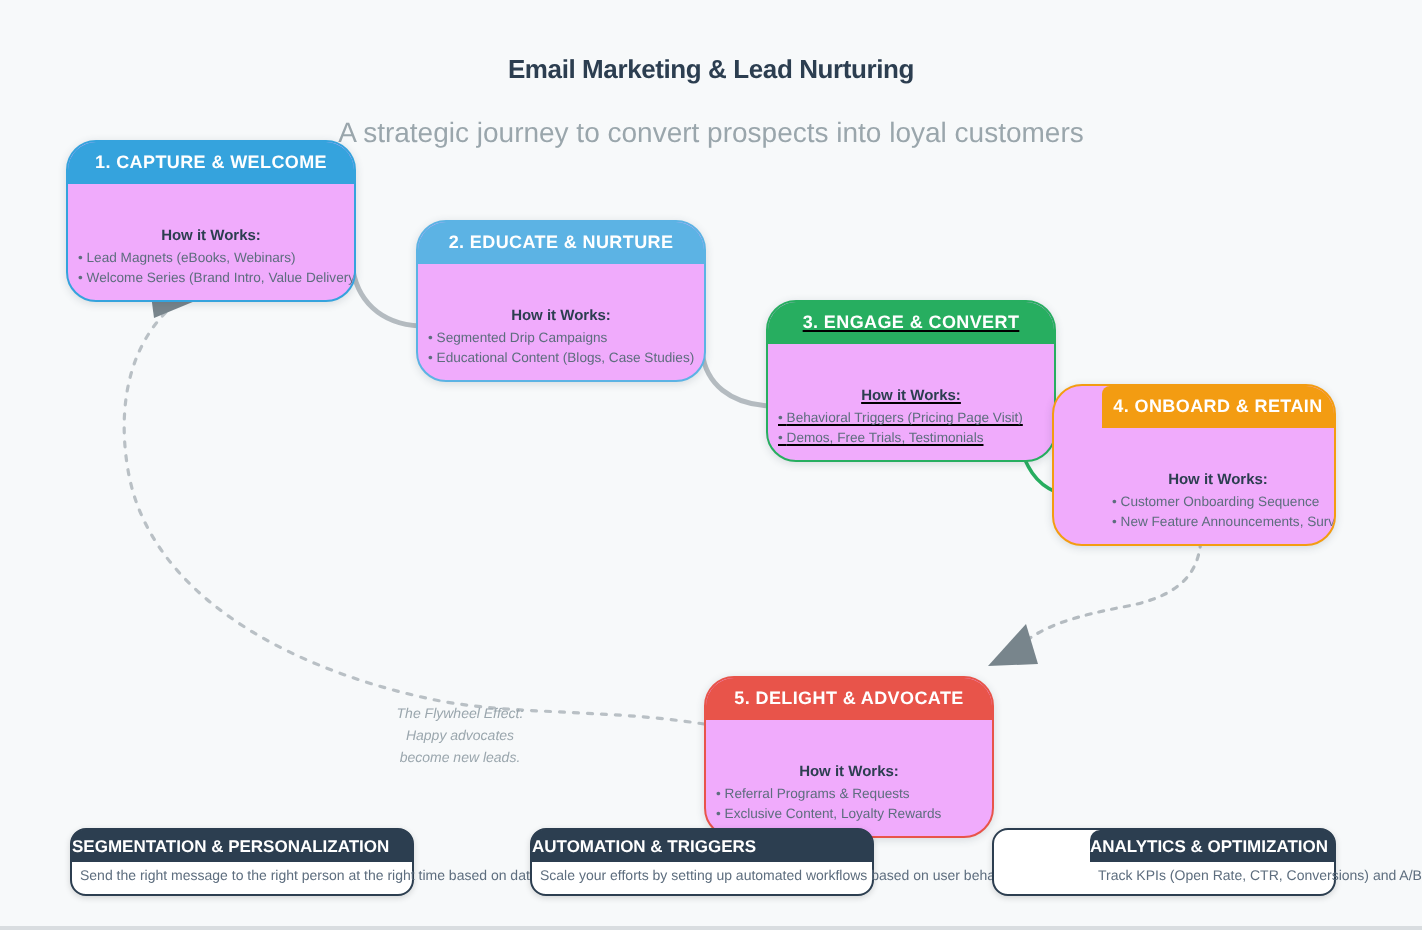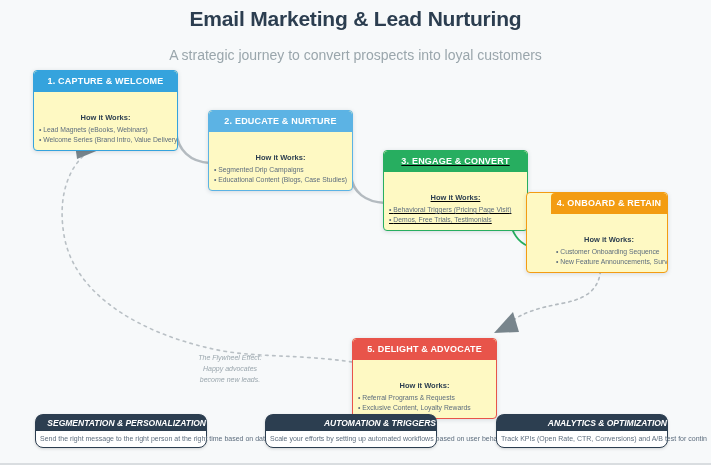--- a/index.html
+++ b/index.html
@@ -4,26 +4,26 @@
 <style>
   * { margin:0; padding:0; box-sizing:border-box; }
   body { background:#ffffff; font-family:"Liberation Sans", sans-serif; }
   .canvas {
     position:relative; width:711px; height:465px;
     background:#f7f9fa; overflow:hidden;
     border-bottom:2px solid #d9dde0;
   }
   
   .titleblock { position:absolute; top:7px; left:0; width:711px; text-align:center; z-index:2; }
-  .title { font-size:21px; font-weight:bold; color:#2c3e50; letter-spacing:-0.2px; }
+  .title { font-size:13px; font-weight:bold; color:#2c3e50; letter-spacing:-0.2px;margin-top:20px; }
   .subtitle { margin-top:16px; font-size:14px; color:#9aa6ac; }
   
   .stage {
-    position:absolute; width:145px; background:#fef9c3;
-    border:1.5px solid var(--accent,#3aa0dc); border-radius:4px;
+    position:absolute; width:145px; background:#f0abfc;
+    border:1.5px solid var(--accent,#3aa0dc); border-radius:15px;
     box-shadow:0 1px 4px rgba(44,62,80,.16); z-index:3; overflow:hidden;
   }
   .stage-header {
     background:var(--accent,#3aa0dc); color:#ffffff; font-weight:bold;
     font-size:9px; letter-spacing:.2px; text-align:center;
     height:21px; line-height:21px; border-radius:4px 4px 0 0;
     white-space:nowrap;
   }
   .stage-body { padding:5px 5px 6px;margin-top:16px; }
   .how { text-align:center; font-size:7.5px; font-weight:bold; color:#2c3e50; margin-bottom:3px; }
@@ -40,30 +40,30 @@
     text-align:center; font-size:7px; font-style:italic; color:#9aa6ad; line-height:11px;
   }
   
   .pillar {
     position:absolute; top:414px; width:172px; height:34px;
     background:#ffffff; border:1.5px solid #2c3e50; border-radius:8px;
     box-shadow:0 1px 3px rgba(0,0,0,.15);
   }
   .pillar-header {
     background:#2c3e50; color:#ffffff; font-size:8.5px; font-weight:bold;
-    text-align:right; height:16px; line-height:16px;
-    border-radius:5px 5px 0 0; white-space:nowrap;font-style:italic;
+    text-align:left; height:16px; line-height:16px;
+    border-radius:5px 5px 0 0; white-space:nowrap;
   }
   .pillar-body {
     font-size:7px; color:#5d6d7e; padding:4px 0 0 4px;
     white-space:nowrap; overflow:visible;
   }
   #pillarA { left:35px;  z-index:4; }
   #pillarB { left:265px; z-index:5; }
-  #pillarC { left:496px; z-index:6; }
+  #pillarC { left:496px; z-index:6;padding-left:48px; }
   
   .overlay { position:absolute; left:0; top:0; z-index:1; }
 </style>
 </head>
 <body>
 
 <div class="canvas">
 
   <svg class="overlay" width="711" height="465" viewBox="0 0 711 465">
     <path d="M176,132 C178,150 190,162 210,163" fill="none" stroke="#b4bbc0" stroke-width="2.5" stroke-linecap="round"></path>

